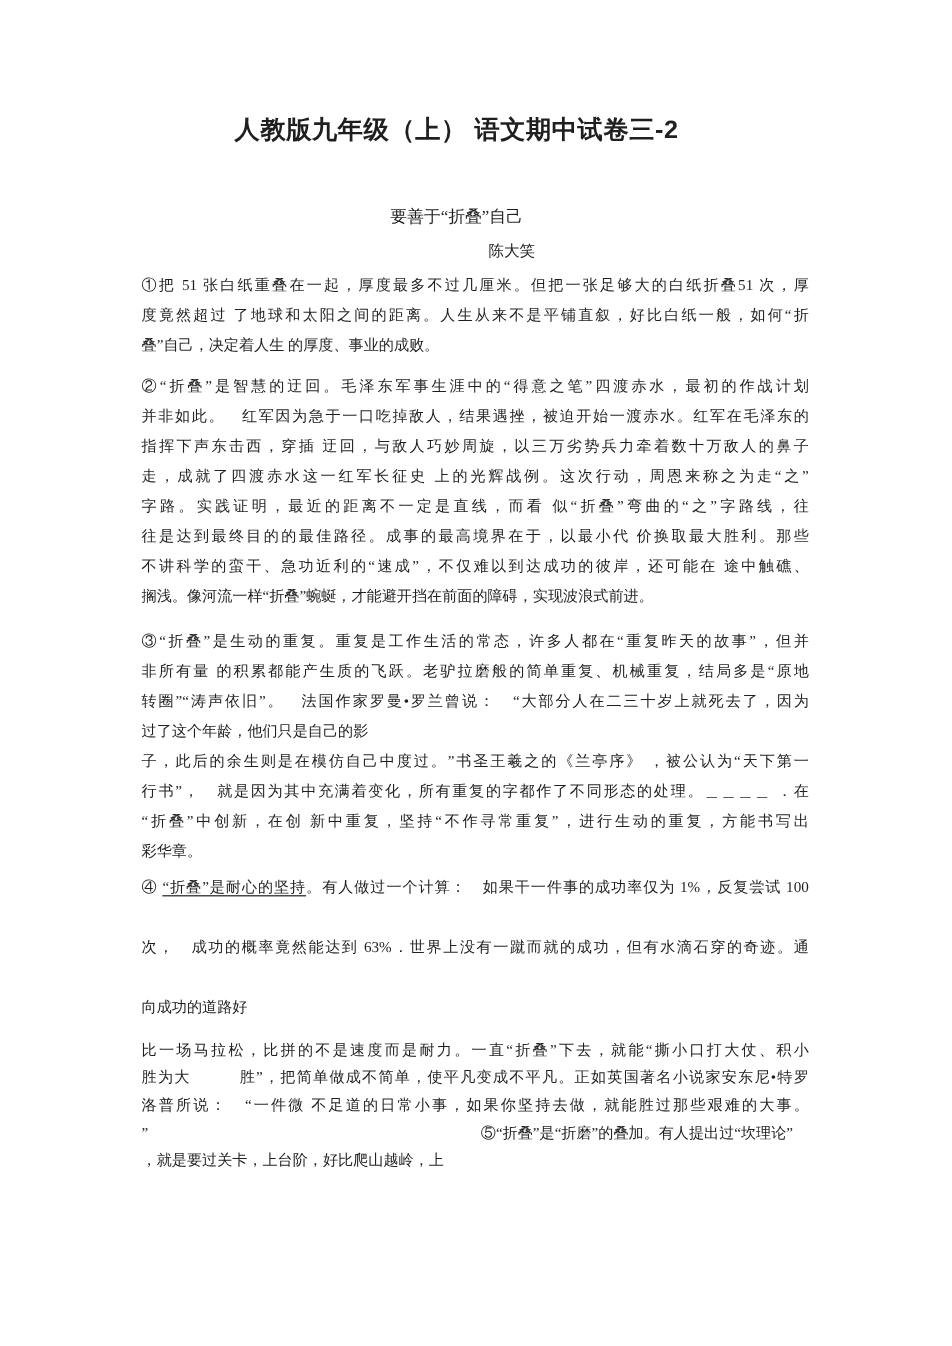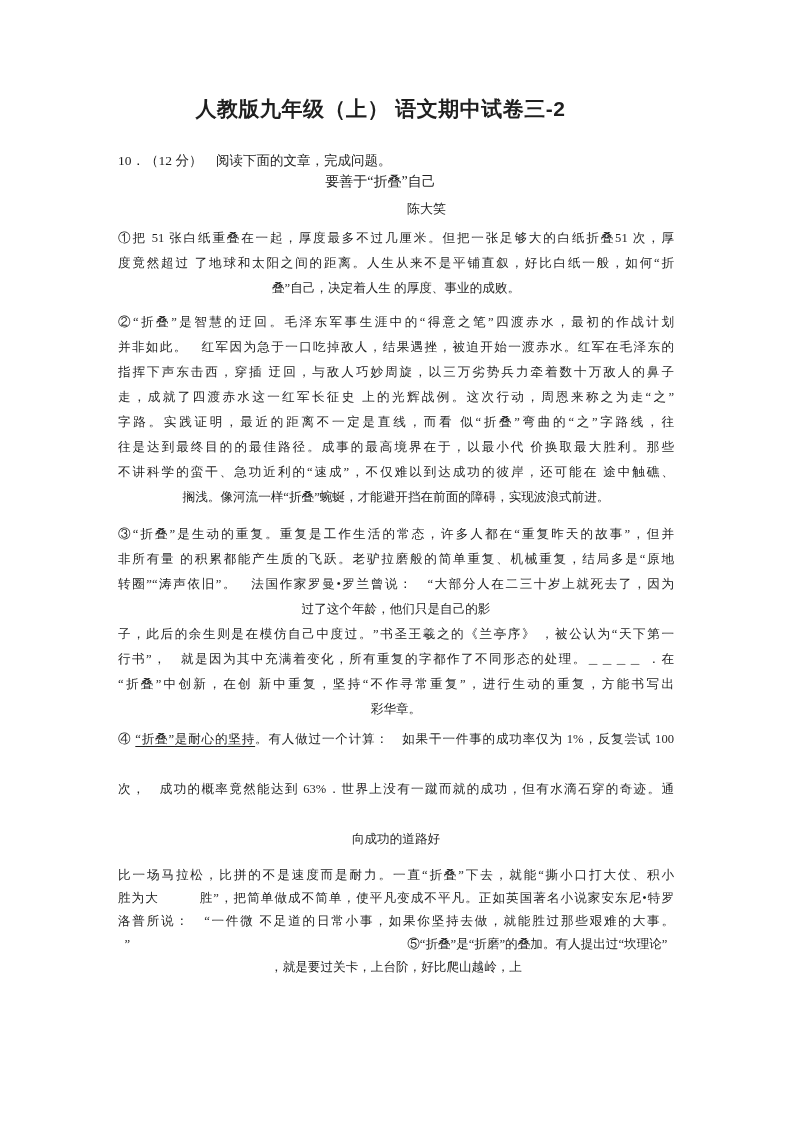--- a/index.html
+++ b/index.html
@@ -38,40 +38,39 @@
   .essay-body{
     position:absolute;top:226px;left:118px;width:556px;
     font-size:12.6px;
   }
   .block{line-height:25px;}
   .line{
     text-align:justify;
     text-align-last:justify;
   }
   .line.short{
-    text-align:center;
+    text-align:left;
     text-align-last:auto;
   }
   .u{
     text-decoration:underline;
     text-underline-offset:3px;
   }
   [data-name="paragraph-1"]{margin-bottom:9px;}
   [data-name="paragraph-2"]{margin-bottom:12px;}
   [data-name="paragraph-3a"]{margin-bottom:0;}
   [data-name="paragraph-3b"]{margin-bottom:-8px;}
   [data-name="paragraph-4"]{line-height:50px;}
   [data-name="paragraph-5"]{line-height:23px;}
 </style>
 </head>
 <body>
 
 <div class="page" data-name="exam-document-page">
   <div class="doc-title" data-name="document-title">人教版九年级（上） 语文期中试卷三-2</div>
-  <div class="q-header" data-name="question-header">10．（12 分）　阅读下面的文章，完成问题。</div>
   <div class="essay-title" data-name="essay-title">要善于“折叠”自己</div>
   <div class="essay-author" data-name="essay-author">陈大笑</div>
   <div class="essay-body" data-name="essay-body">
       <div class="block" data-name="paragraph-1">
         <div class="line" data-name="essay-line"><span data-name="text-segment">①把 51 张白纸重叠在一起，厚度最多不过几厘米。但把一张足够大的白纸折叠51 次，厚</span></div>
         <div class="line" data-name="essay-line"><span data-name="text-segment">度竟然超过 了地球和太阳之间的距离。人生从来不是平铺直叙，好比白纸一般，如何“折</span></div>
         <div class="line short" data-name="essay-line"><span data-name="text-segment">叠”自己，决定着人生 的厚度、事业的成败。</span></div>
       </div>
       <div class="block" data-name="paragraph-2">
         <div class="line" data-name="essay-line"><span data-name="text-segment">②“折叠”是智慧的迂回。毛泽东军事生涯中的“得意之笔”四渡赤水，最初的作战计划</span></div>

